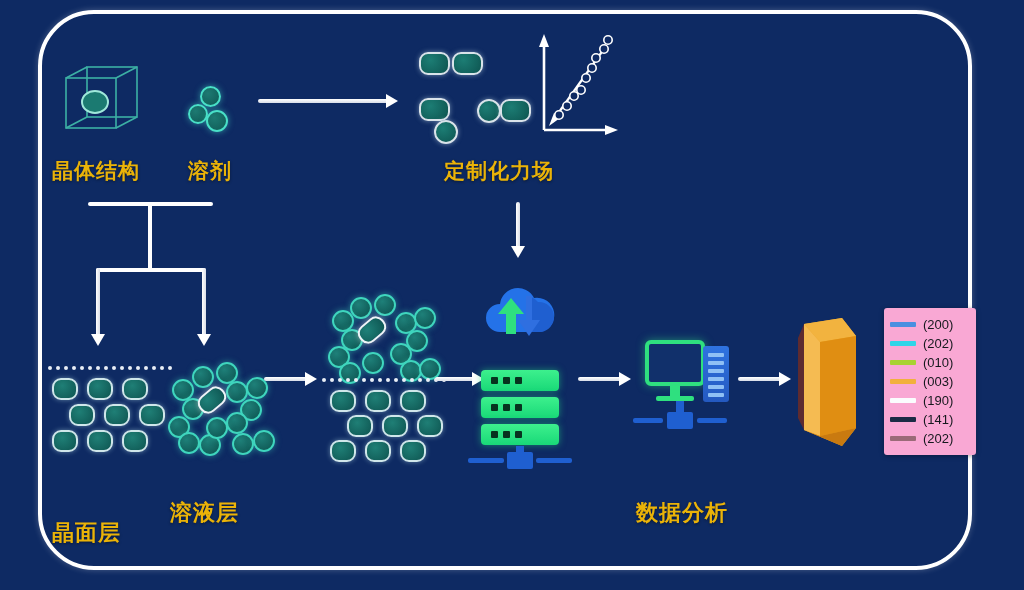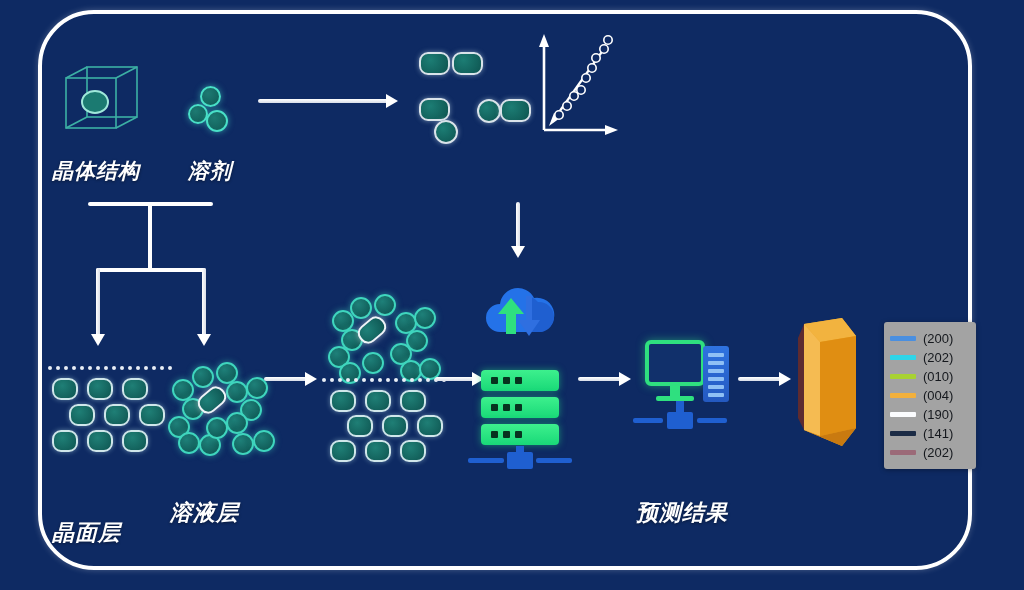--- a/index.html
+++ b/index.html
@@ -14,22 +14,22 @@
   
   #frame{
     position:absolute;left:38px;top:10px;width:934px;height:560px;
     border:4px solid #ffffff;border-radius:56px;
     box-sizing:border-box;
     box-shadow:0 0 6px rgba(255,255,255,.25);
   }
 
   
   .lbl{
-    position:absolute;color:#ffffff;font-weight:bold;white-space:nowrap;
-    letter-spacing:1px;text-shadow:0 1px 3px rgba(0,0,0,.45);font-style:italic;
+    position:absolute;color:#eab308;font-weight:bold;white-space:nowrap;
+    letter-spacing:1px;text-shadow:0 1px 3px rgba(0,0,0,.45);
   }
   .lbl.top{font-size:21px;}
   .lbl.bot{font-size:22px;}
 
   
   .arrow-h{position:absolute;height:4px;background:linear-gradient(#ffffff,#d8dde8);border-radius:2px;}
   .arrow-h::after{
     content:"";position:absolute;right:-9px;top:50%;transform:translateY(-50%);
     border-left:12px solid #ffffff;border-top:7px solid transparent;border-bottom:7px solid transparent;
   }
@@ -116,22 +116,22 @@
     position:absolute;left:58px;top:6px;width:26px;height:56px;
     background:linear-gradient(#2f73e0,#2459c0);border-radius:3px;
   }
   .tower i{position:absolute;left:5px;width:16px;height:4px;background:#8fc0f5;border-radius:1px;}
 
   
   #crystal{position:absolute;left:790px;top:318px;width:70px;height:130px;}
 
   
   #legend{
-    position:absolute;left:884px;top:322px;width:92px;
-    background:#a3a3a3;border-radius:3px;padding:7px 19px 7px 6px;
+    position:absolute;left:884px;top:308px;width:92px;
+    background:#f9a8d4;border-radius:3px;padding:7px 19px 7px 6px;
     box-sizing:border-box;box-shadow:0 1px 5px rgba(0,0,0,.35);
   }
   .leg-row{display:flex;align-items:center;height:19px;}
   .leg-sw{width:26px;height:5px;border-radius:1px;flex:0 0 auto;}
   .leg-tx{margin-left:7px;font-size:13px;color:#15181d;font-family:"Liberation Sans",sans-serif;}
 </style>
 </head>
 <body>
 
 <div id="stage">
@@ -189,20 +189,21 @@
         <circle cx="51" cy="60" r="4.2"></circle>
         <circle cx="56" cy="48" r="4.2"></circle>
         <circle cx="62" cy="38" r="4.2"></circle>
         <circle cx="66" cy="28" r="4.2"></circle>
         <circle cx="74" cy="19" r="4.2"></circle>
         <circle cx="78" cy="10" r="4.2"></circle>
       </g>
     </svg>
   </div>
 
+  <div class="lbl top" style="left:444px;top:157px;">定制化力场</div>
 
   <div class="arrow-v" style="left:516px;top:202px;height:46px;"></div>
 
   <div>
     <div class="bar-h" style="left:88px;top:202px;width:125px;"></div>
     <div class="bar-v" style="left:148px;top:202px;height:68px;"></div>
     <div class="bar-h" style="left:96px;top:268px;width:110px;"></div>
     <div class="arrow-v" style="left:96px;top:268px;height:68px;"></div>
     <div class="arrow-v" style="left:202px;top:268px;height:68px;"></div>
   </div>
@@ -356,21 +357,21 @@
         <i style="top:47px;"></i>
     </div>
   </div>
   <div>
     <div class="netstem" style="left:676px;top:401px;height:14px;"></div>
     <div class="netbox" style="left:667px;top:412px;"></div>
     <div class="netline" style="left:633px;top:418px;width:30px;"></div>
     <div class="netline" style="left:697px;top:418px;width:30px;"></div>
   </div>
 
-  <div class="lbl bot" style="left:636px;top:498px;">预测结果</div>
+  <div class="lbl bot" style="left:636px;top:498px;">数据分析</div>
 
   <div class="arrow-h" style="left:738px;top:377px;width:44px;"></div>
 
   <div id="crystal">
     <svg width="70" height="130" viewBox="0 0 70 130">
       <polygon points="8,20 14,6 14,112 8,100" fill="#5e2b30"></polygon>
       <polygon points="14,6 52,0 66,18 66,110 52,128 14,112" fill="#eda221"></polygon>
       <polygon points="14,6 52,0 66,18 30,24" fill="#f2b33f"></polygon>
       <polygon points="30,24 66,18 66,110 30,118" fill="#e08e12"></polygon>
       <polygon points="14,6 30,24 30,118 14,112" fill="#f5bb52"></polygon>
@@ -387,21 +388,21 @@
       <div class="leg-row">
         <span class="leg-sw" style="background: rgb(47, 213, 232);"></span>
         <span class="leg-tx">(202)</span>
       </div>
       <div class="leg-row">
         <span class="leg-sw" style="background: rgb(168, 210, 50);"></span>
         <span class="leg-tx">(010)</span>
       </div>
       <div class="leg-row">
         <span class="leg-sw" style="background: rgb(242, 176, 60);"></span>
-        <span class="leg-tx">(004)</span>
+        <span class="leg-tx">(003)</span>
       </div>
       <div class="leg-row">
         <span class="leg-sw" style="background: rgb(251, 252, 254);"></span>
         <span class="leg-tx">(190)</span>
       </div>
       <div class="leg-row">
         <span class="leg-sw" style="background: rgb(27, 43, 69);"></span>
         <span class="leg-tx">(141)</span>
       </div>
       <div class="leg-row">

